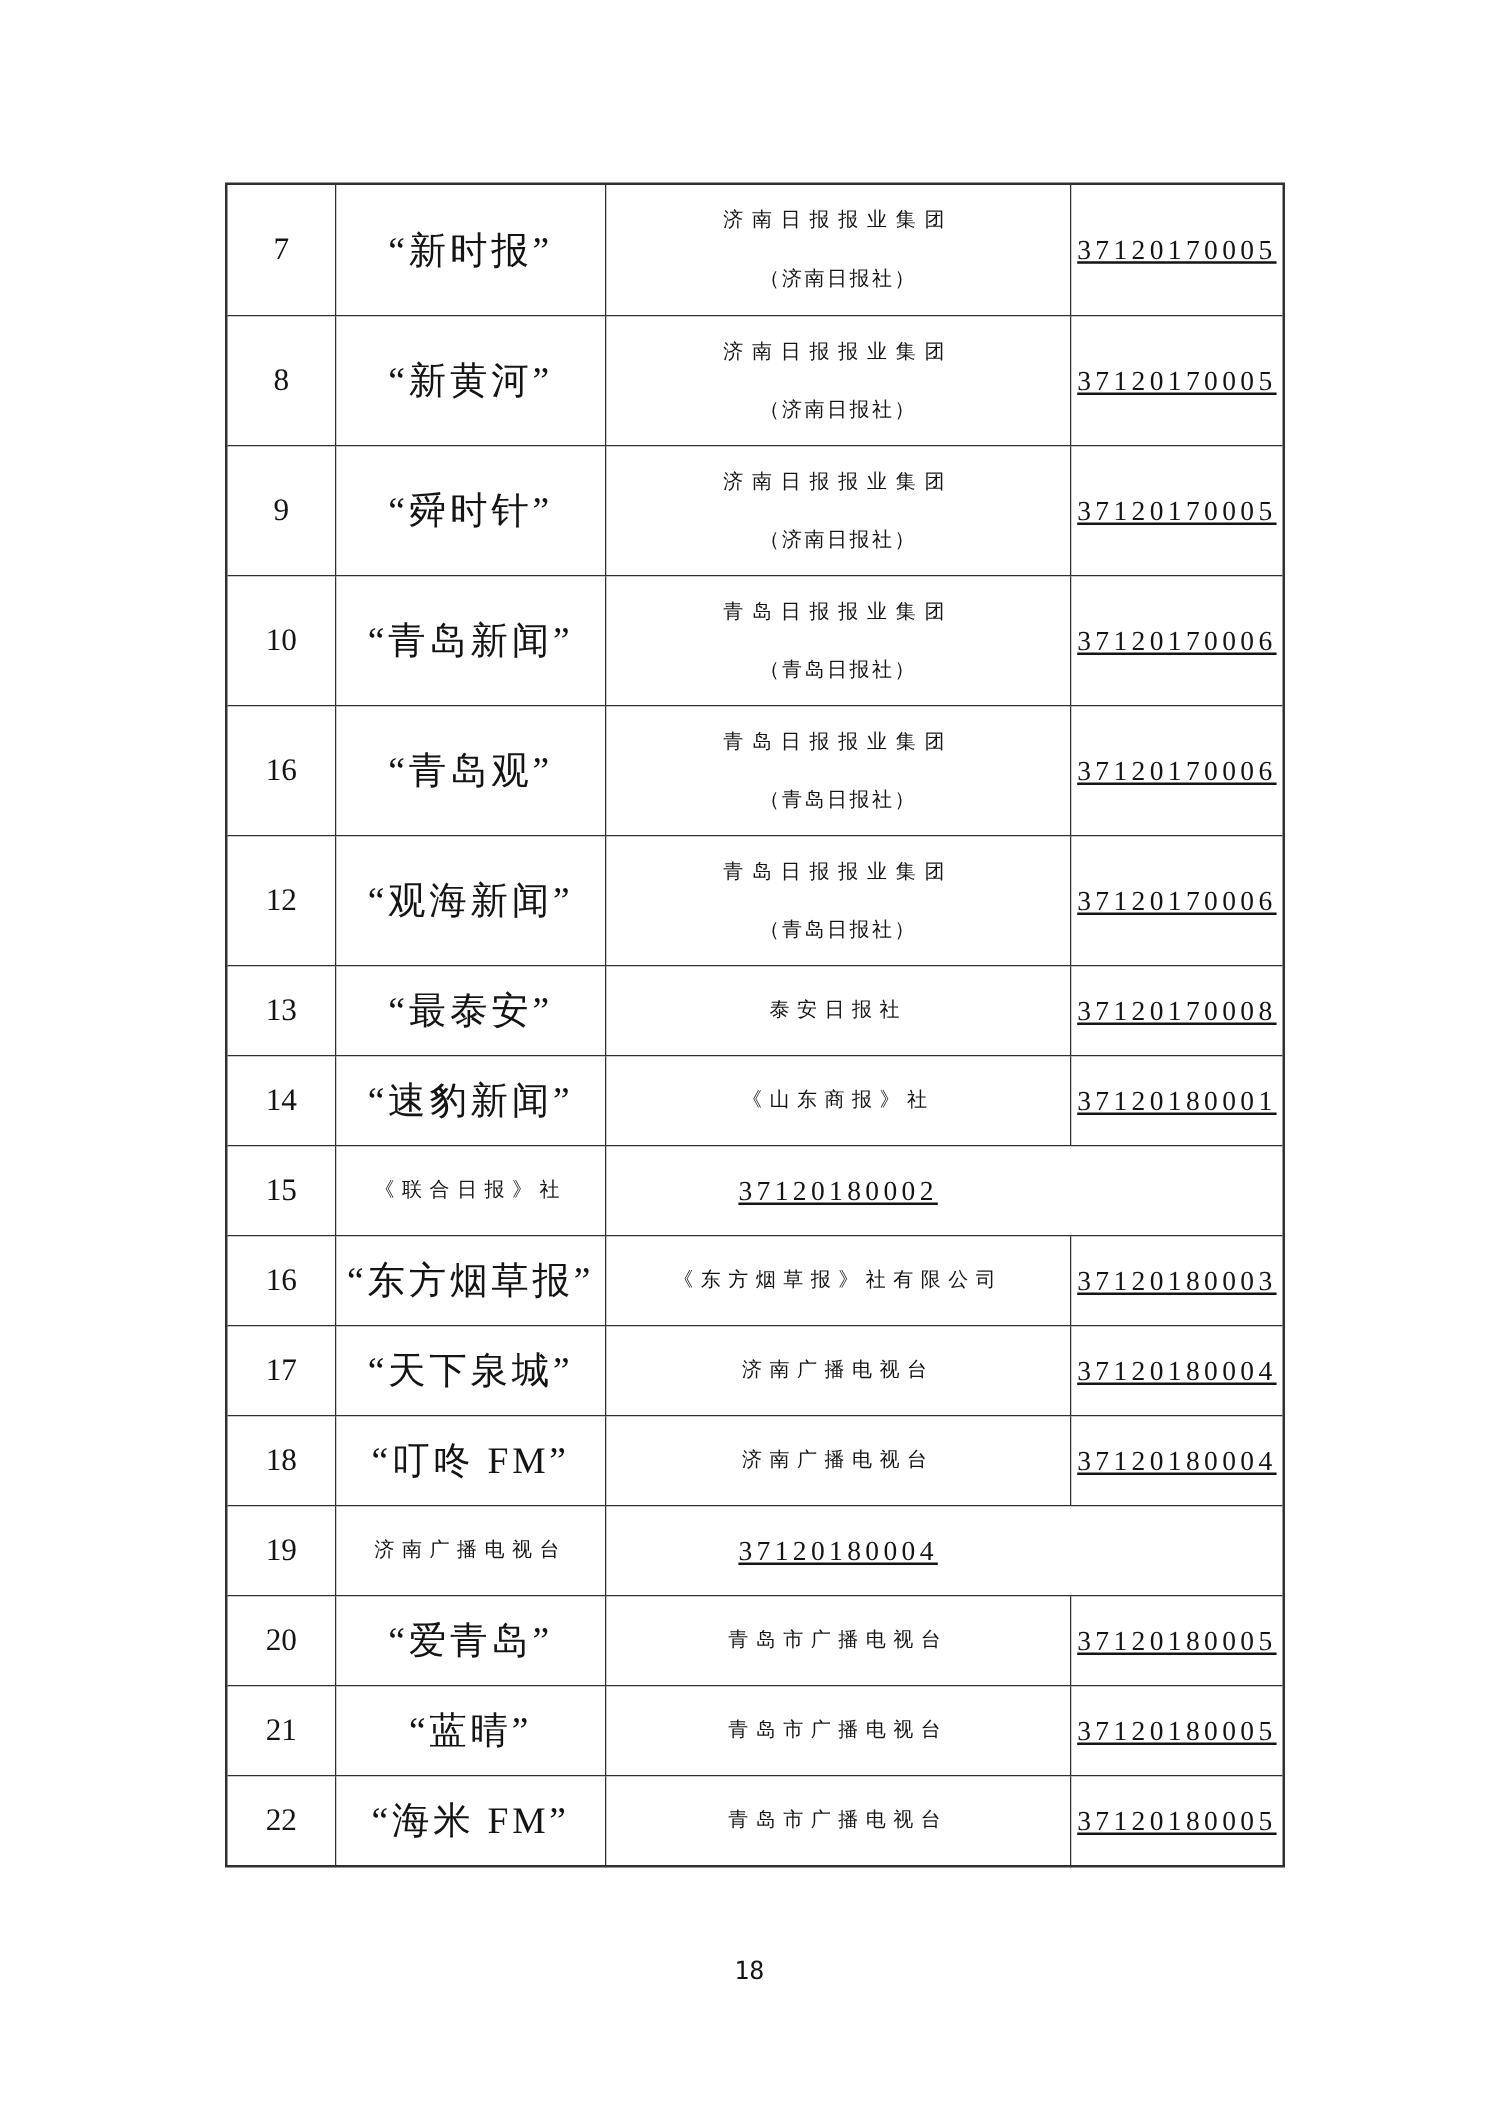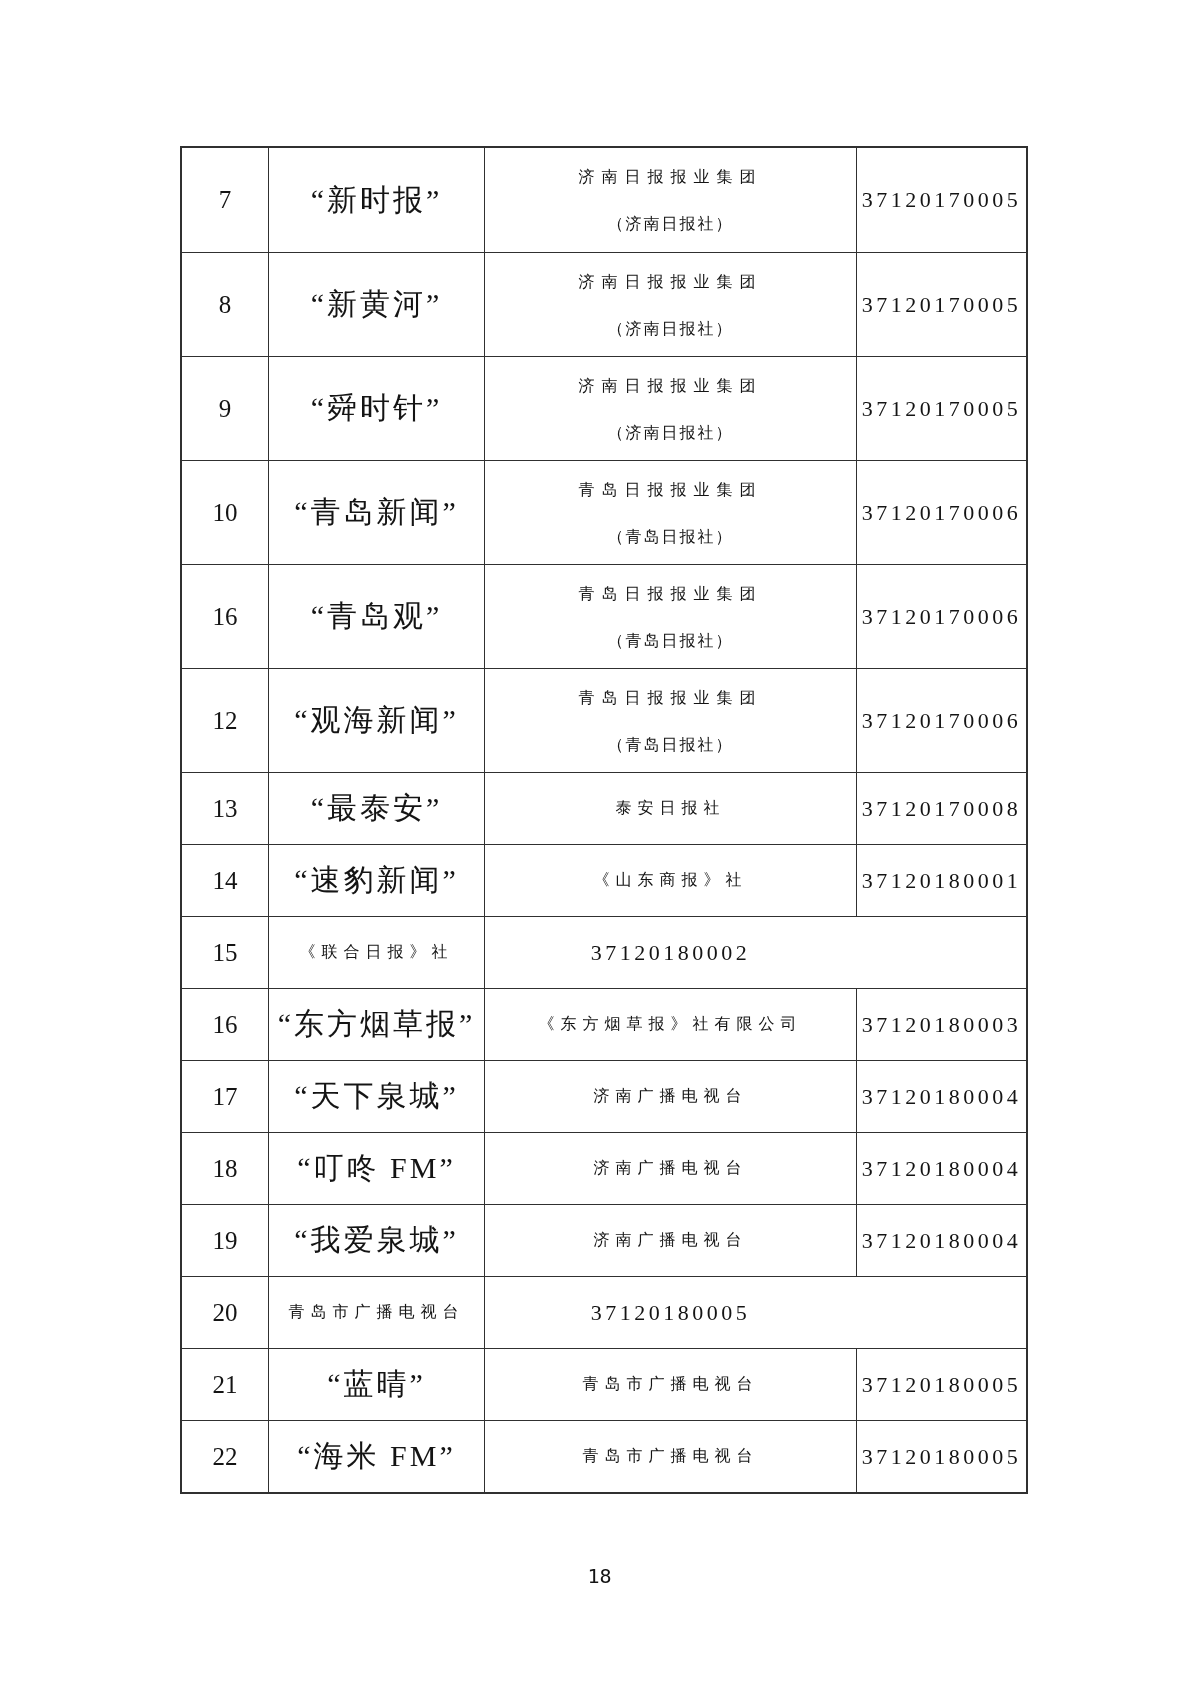--- a/index.html
+++ b/index.html
@@ -40,21 +40,21 @@
     text-align: center;
   }
   .cell:first-child { border-left: none; }
   .c-idx  { font-size: 25px; }
   .c-name { font-size: 30px; letter-spacing: 3px; white-space: nowrap; }
   .c-org  { font-size: 16px; }
   .org-l1 { letter-spacing: 7px; white-space: nowrap; }
   .tall .org-l1, .tall .org-l2 { line-height: 47px; }
   .short .org-l1 { letter-spacing: 6px; }
   .org-l2 { letter-spacing: 2px; white-space: nowrap; }
-  .c-num  { font-size: 22px; letter-spacing: 3.5px; white-space: nowrap; }
+  .c-num  { font-size: 22px; letter-spacing: 3.5px; white-space: nowrap; text-decoration: underline; }
   .page-footer {
     position: absolute;
     top: 1564px;
     left: 0;
     width: 100%;
     text-align: center;
     font-family: "DejaVu Sans Mono", monospace;
     font-size: 20px;
     color: #141414;
   }
@@ -160,28 +160,28 @@
       <div class="trow short">
         <div class="cell c-idx">18</div>
         <div class="cell c-name">“叮咚 FM”</div>
         <div class="cell c-org">
           <div class="org-l1">济南广播电视台</div>
         </div>
         <div class="cell c-num">37120180004</div>
       </div>
       <div class="trow short">
         <div class="cell c-idx">19</div>
-        <div class="cell c-name">“我爱泉城”</div>
         <div class="cell c-org">
           <div class="org-l1">济南广播电视台</div>
         </div>
         <div class="cell c-num">37120180004</div>
       </div>
       <div class="trow short">
         <div class="cell c-idx">20</div>
+        <div class="cell c-name">“爱青岛”</div>
         <div class="cell c-org">
           <div class="org-l1">青岛市广播电视台</div>
         </div>
         <div class="cell c-num">37120180005</div>
       </div>
       <div class="trow short">
         <div class="cell c-idx">21</div>
         <div class="cell c-name">“蓝晴”</div>
         <div class="cell c-org">
           <div class="org-l1">青岛市广播电视台</div>

